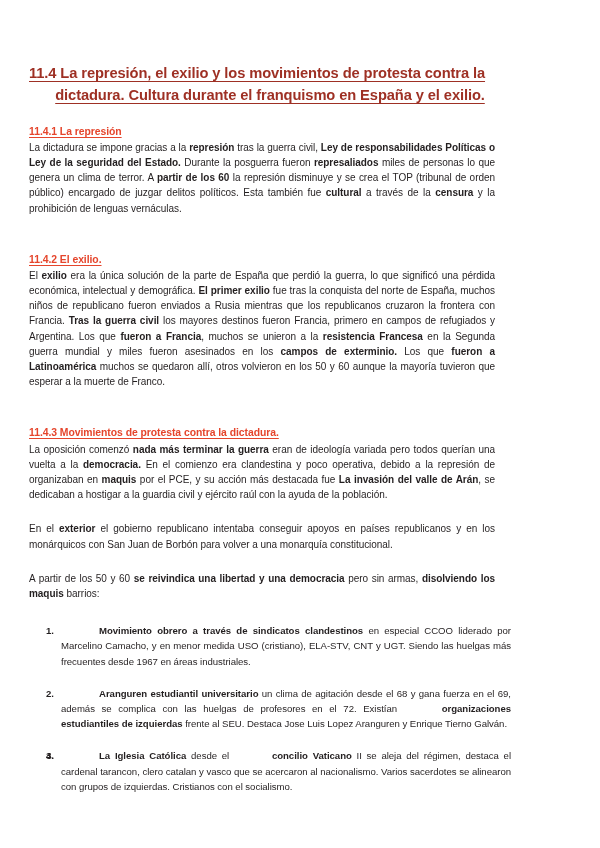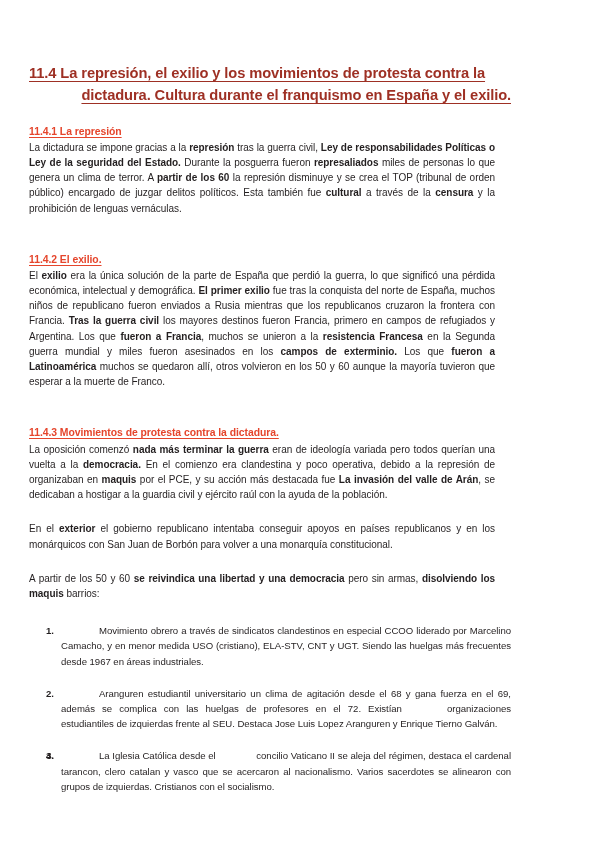--- a/index.html
+++ b/index.html
@@ -30,21 +30,21 @@
     color: #9e3024;
     text-align: justify;
     text-justify: inter-word;
     text-decoration: underline;
     text-underline-offset: 2.5px;
     text-decoration-thickness: 1.2px;
     letter-spacing: -0.1px;
   }
   .doc-title .line2 {
     display: block;
-    text-align: right;
+    text-align: center;
   }
   h2.section-heading {
     margin: 12px 0 1px 0;
     font-size: 10.4px;
     line-height: 1.45;
     font-weight: bold;
     color: #e5452c;
     text-decoration: underline;
     text-underline-offset: 2px;
     text-decoration-thickness: 1px;
@@ -82,21 +82,21 @@
   ol.numbered-list > li:last-child { margin-bottom: 0; }
   ol.numbered-list > li .marker {
     position: absolute;
     left: 17px;
     top: 0;
     font-size: 9.6px;
     line-height: 15.2px;
     font-weight: bold;
     color: #231f20;
   }
-  ol.numbered-list > li b { font-weight: normal; padding-left: 38px; }
+  ol.numbered-list > li b { font-weight: bold; padding-left: 38px; }
 </style>
 </head>
 <body>
 
 <div class="page">
 
   <h1 class="doc-title" style="color: rgb(158, 48, 36);">
     <span>11.4 La represión, el exilio y los movimientos de protesta contra la</span>
     <span class="line2">dictadura. Cultura durante el franquismo en España y el exilio.</span>
   </h1>

